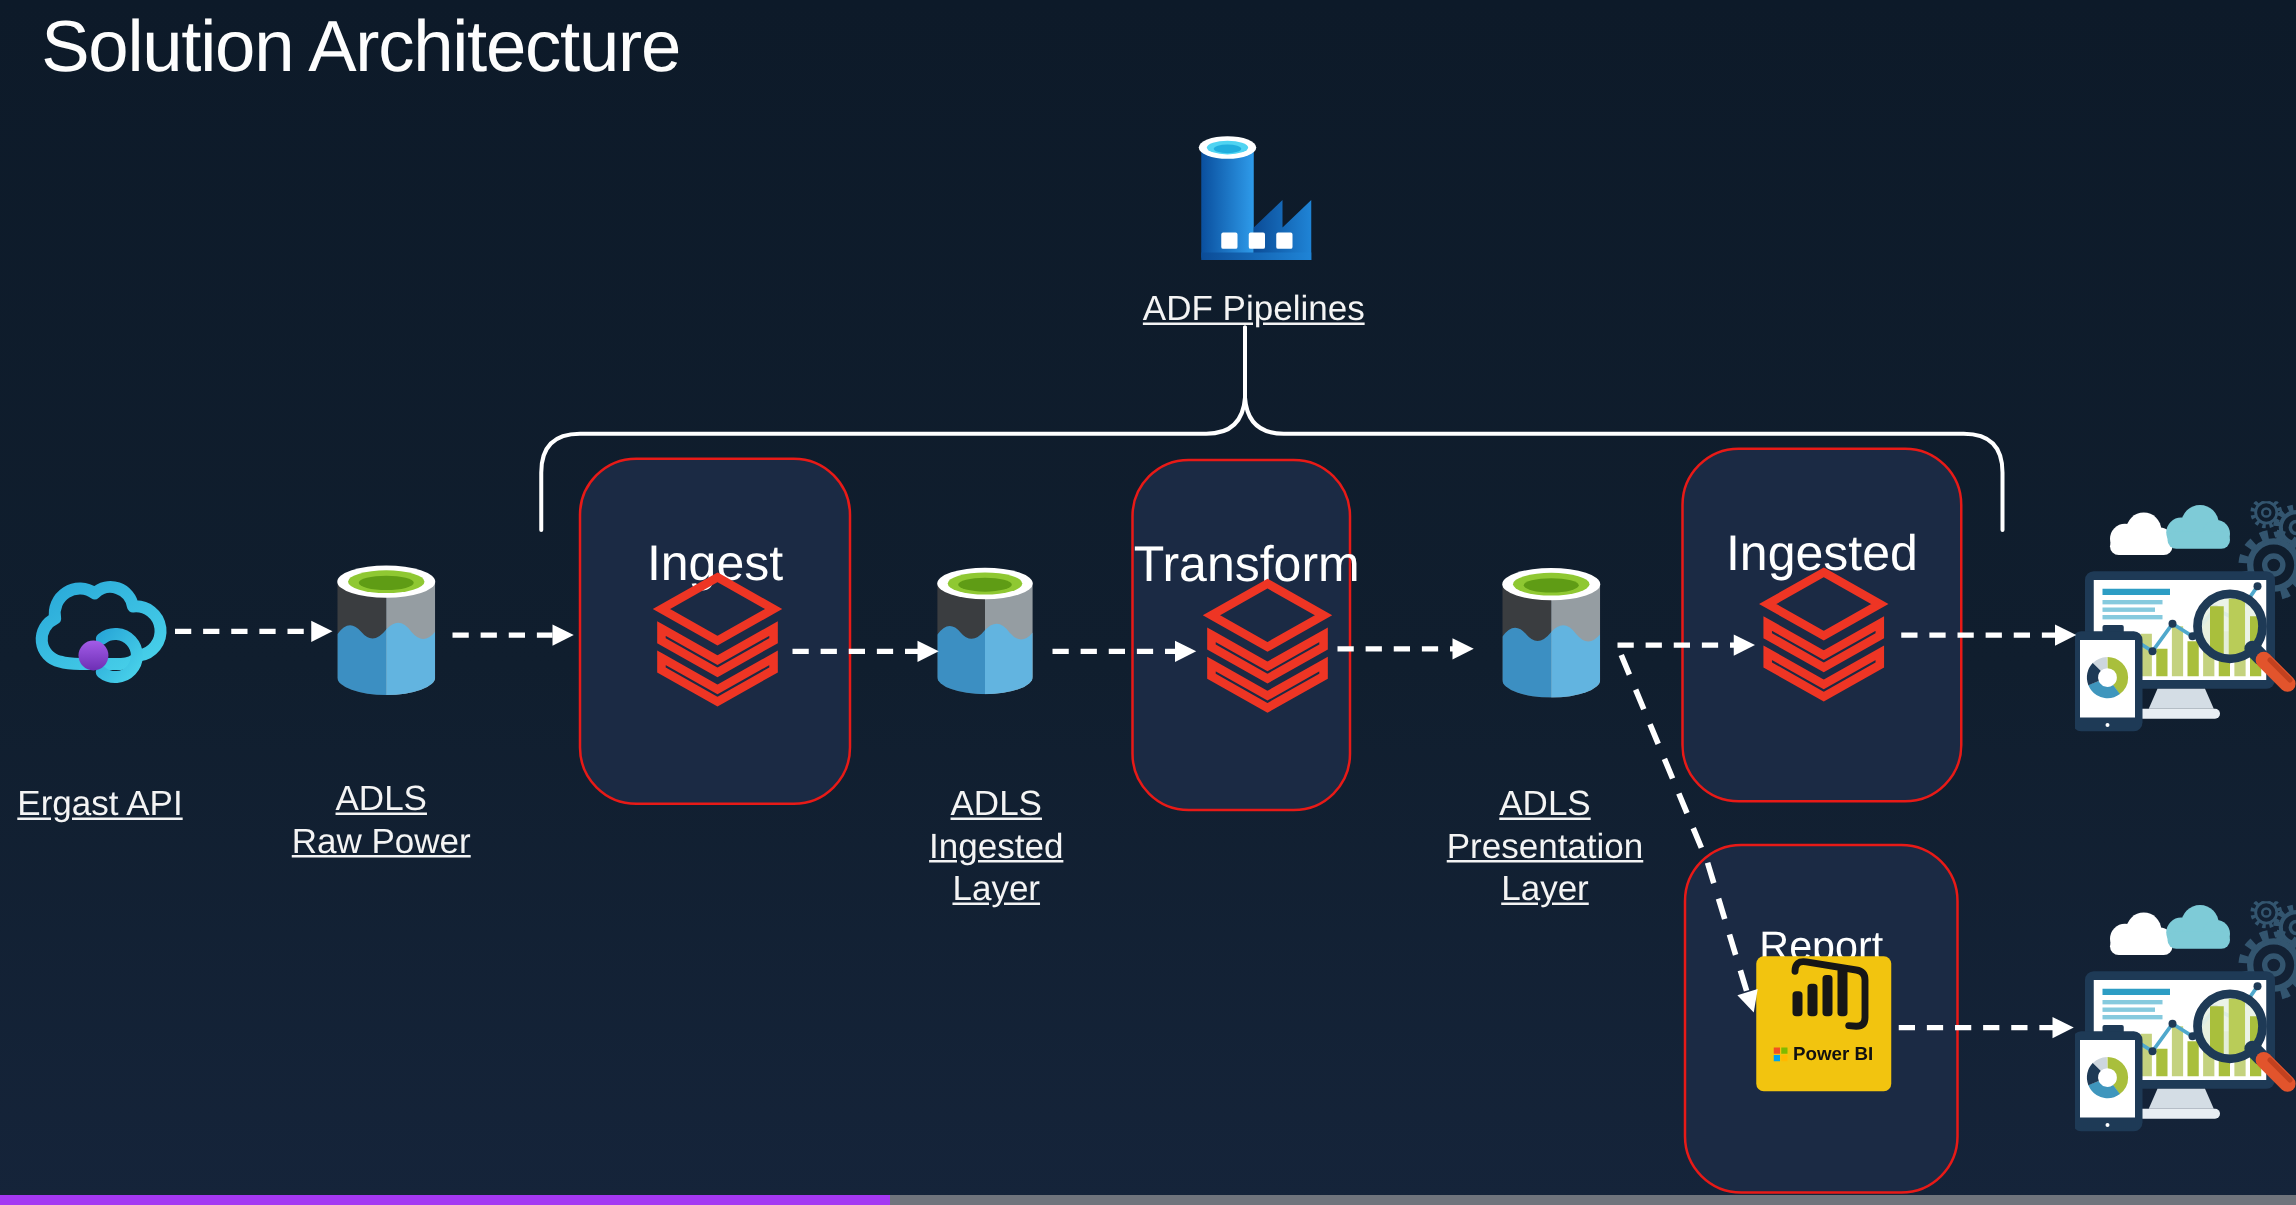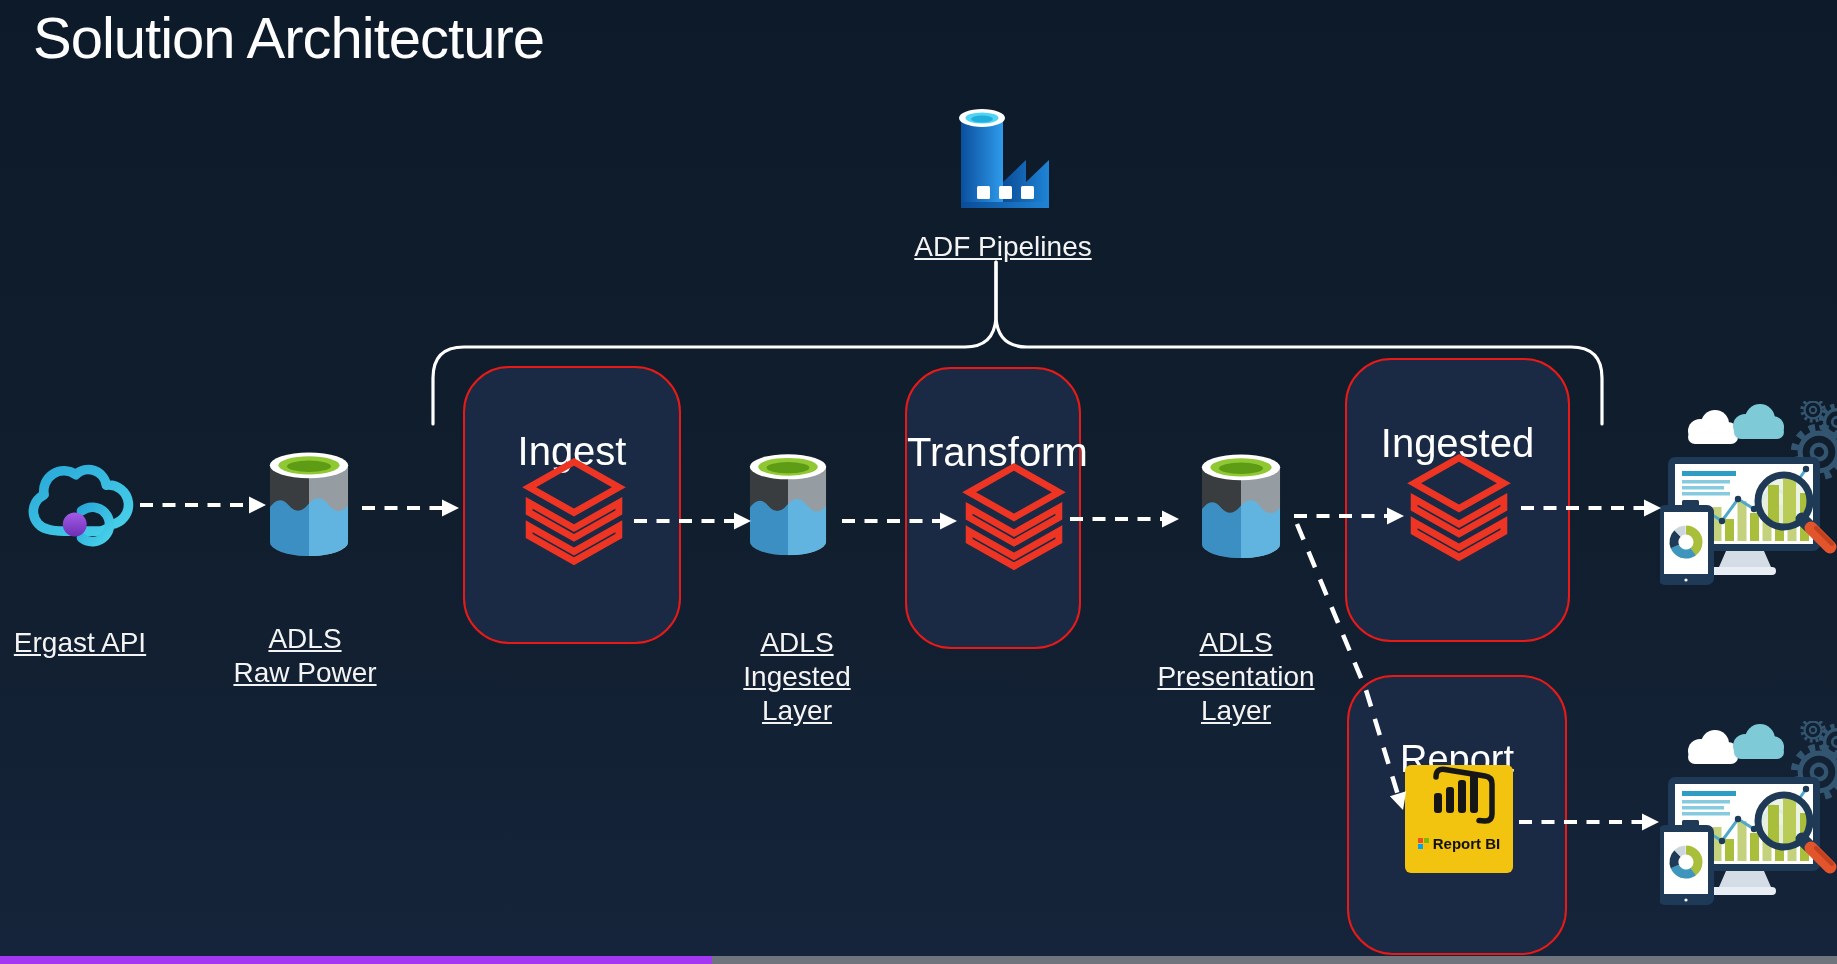--- a/index.html
+++ b/index.html
@@ -222,37 +222,37 @@
   </div>
 
   <div class="abs stage-box" style="left:1345px;top:358px;width:225px;height:284px">
     <div class="stage-title">Ingested</div>
     <svg class="abs" style="left:59px;top:92px" width="106" height="117">
         <use href="#sym-dbx"></use>
       </svg>
   </div>
 
   <div class="abs stage-box" style="left:1347px;top:675px;width:220px;height:280px">
-    <div class="stage-title" style="font-size:38px">Report</div>
+    <div class="stage-title" style="font-size:33px">Report</div>
     <div id="powerbi-tile" class="abs" style="left:56px;top:88px">
       <svg width="100" height="76" viewBox="0 0 100 76">
         <path d="M27,12 Q27,3 36,4.5 L76,11 Q83,12 83,19 L83,49 Q83,56 76,56 L70,55.5" fill="none" stroke="#161616" stroke-width="5.5" stroke-linecap="round"></path>
         <rect x="25" y="28" width="8" height="20" rx="3" fill="#161616"></rect>
         <rect x="37" y="22" width="8" height="26" rx="3" fill="#161616"></rect>
         <rect x="49" y="15" width="8" height="33" rx="3" fill="#161616"></rect>
         <rect x="61" y="9" width="8" height="39" rx="3" fill="#161616"></rect>
       </svg>
       <div id="powerbi-caption">
         <span class="ms-logo">
           <i style="background:#f25022"></i>
             <i style="background:#7fba00"></i>
           <i style="background:#00a4ef"></i>
             <i style="background:#ffb900"></i>
         </span>
-        <span>Report BI</span>
+        <span>Power BI</span>
       </div>
     </div>
   </div>
 
   <svg class="abs" style="left:1660px;top:401px" width="190" height="212">
       <use href="#sym-dash"></use>
     </svg>
   <svg class="abs" style="left:1660px;top:721px" width="190" height="212">
       <use href="#sym-dash"></use>
     </svg>

